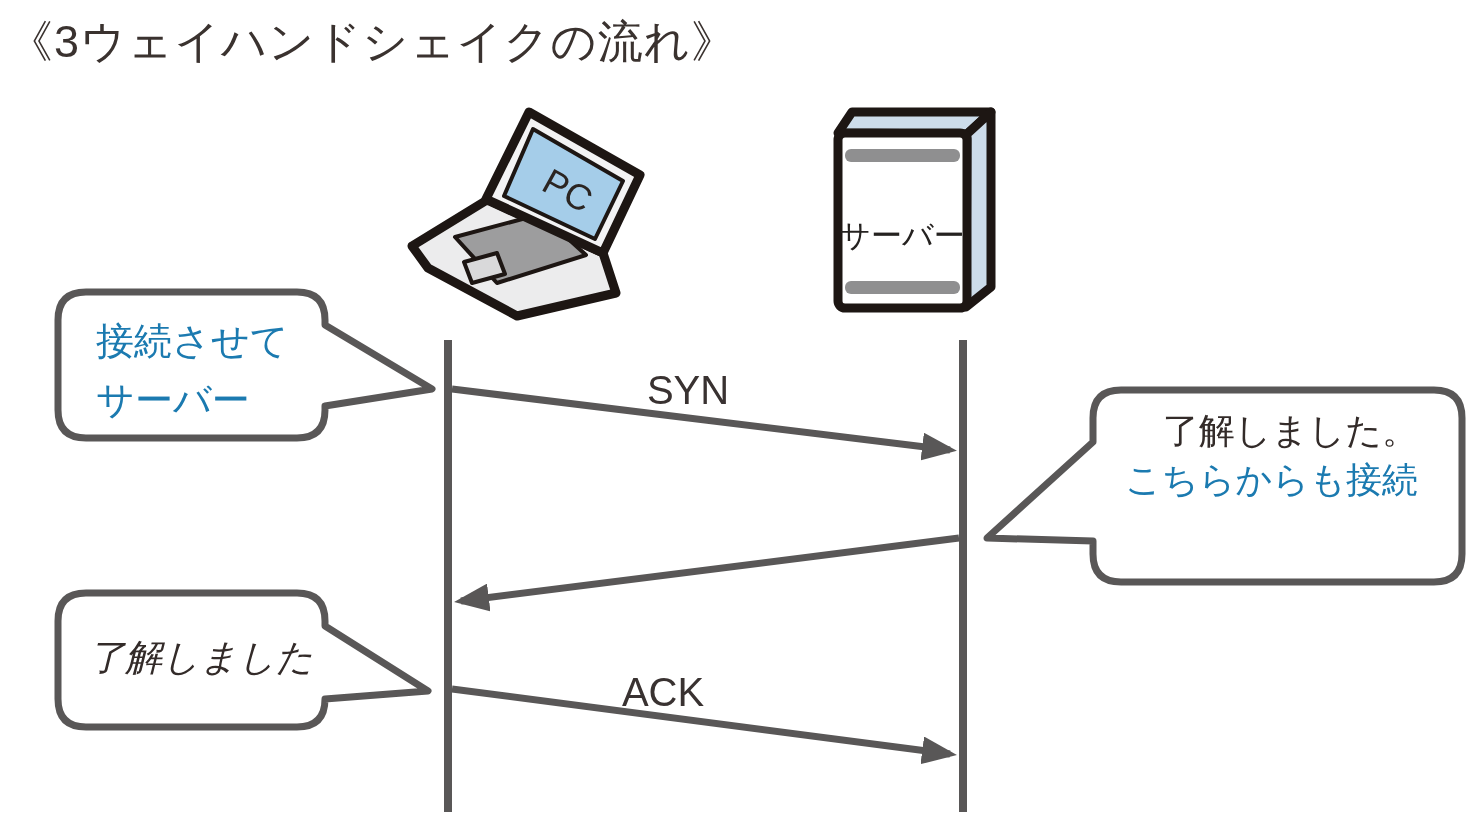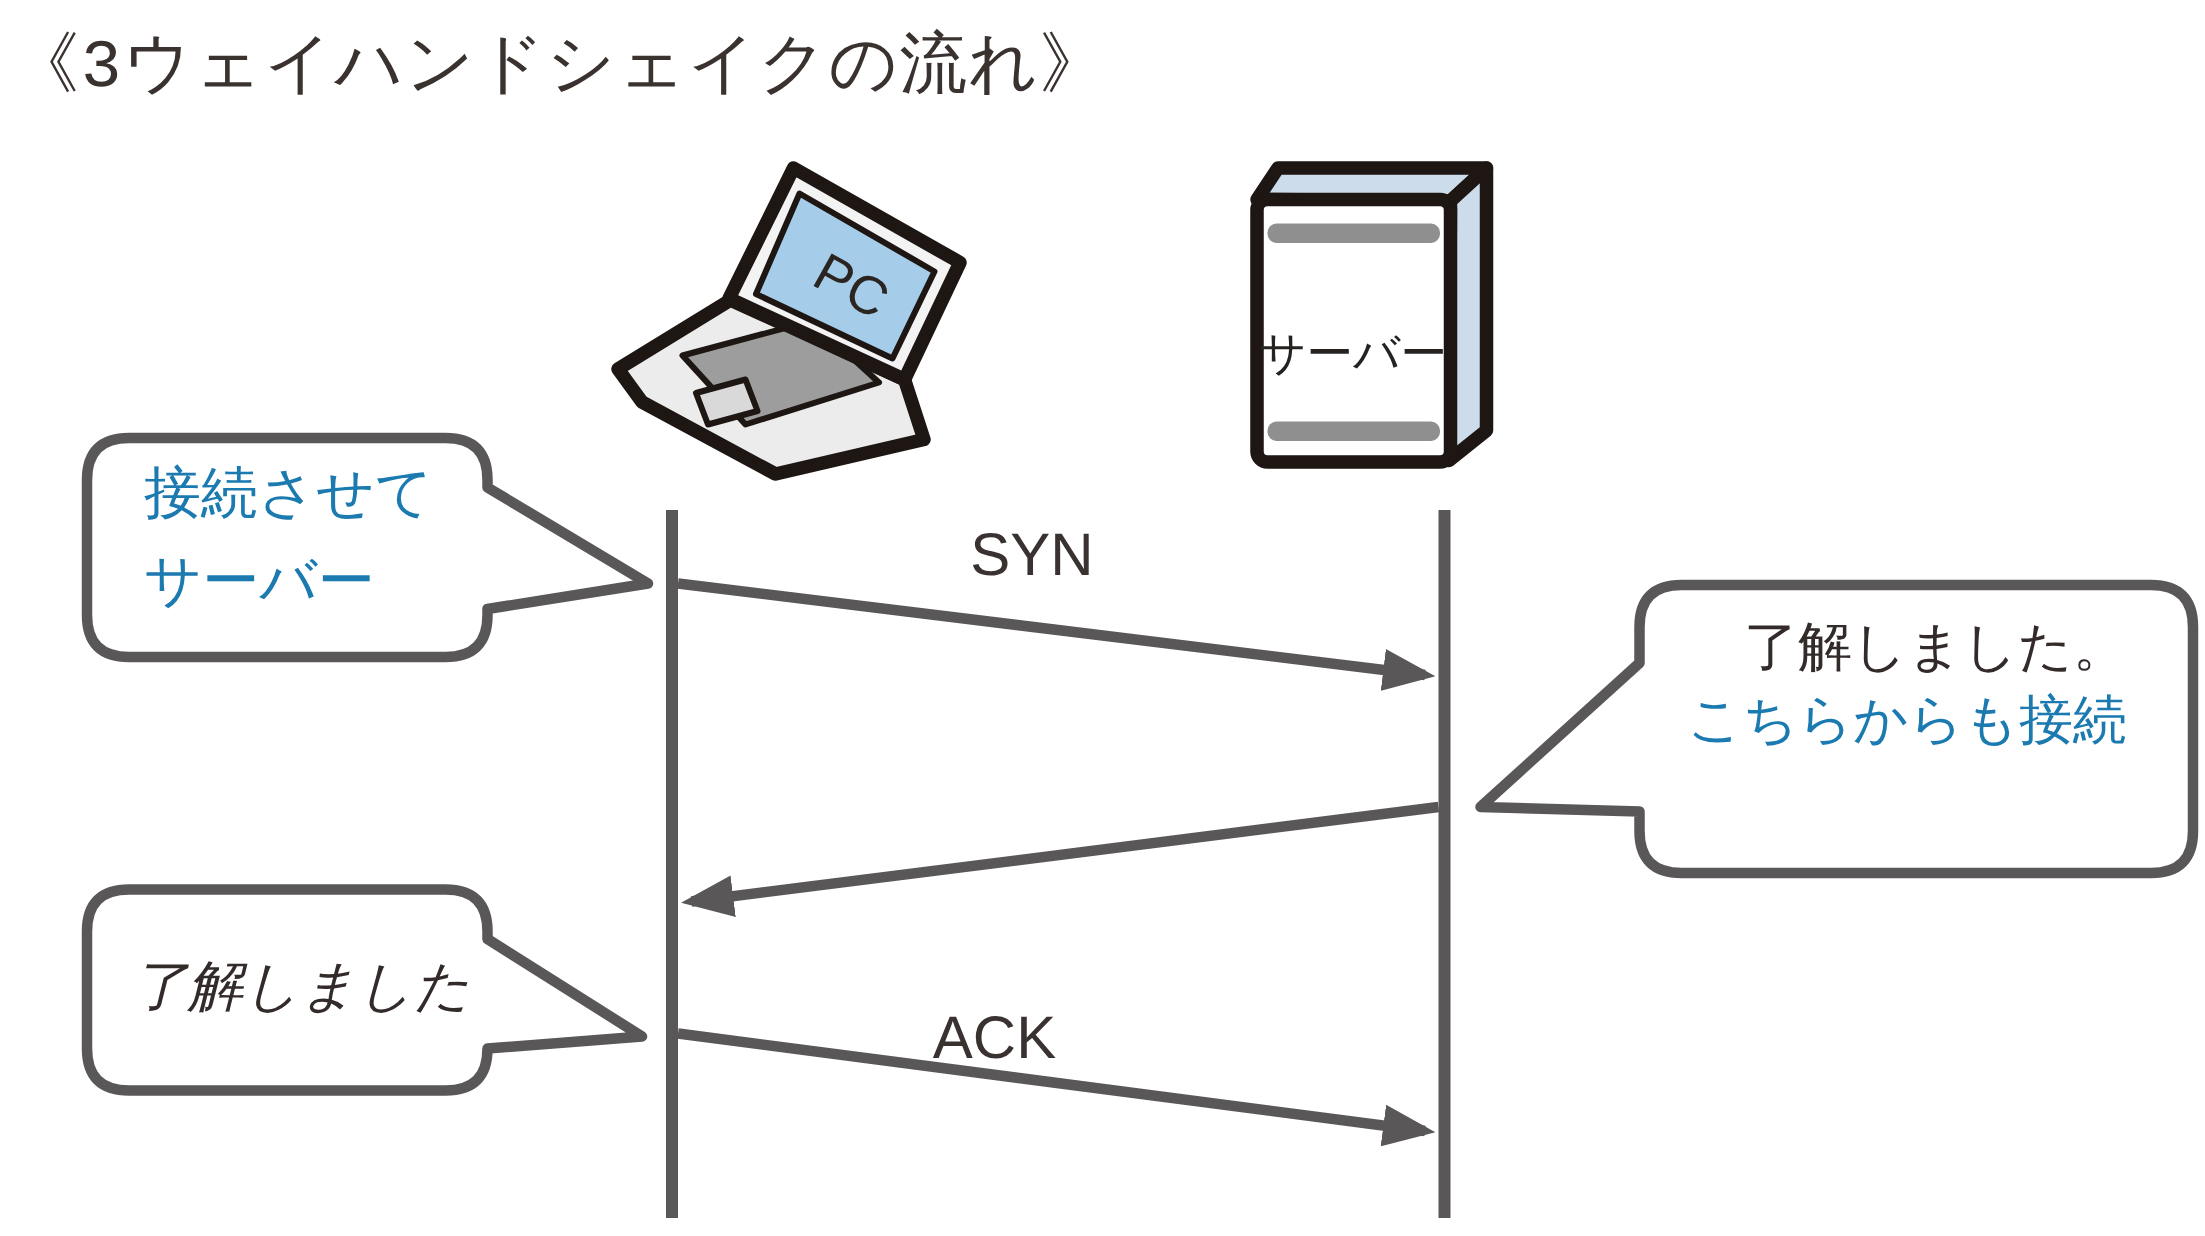--- a/index.html
+++ b/index.html
@@ -6,33 +6,33 @@
   .canvas{
     position:relative;
     width:1470px;height:824px;
     background:#ffffff;
     overflow:hidden;
     font-family:"Liberation Sans","DejaVu Sans",sans-serif;
   }
   .title{
     position:absolute;left:8px;top:12px;
     font-size:45px;font-weight:500;letter-spacing:1px;
-    color:#3a322f;white-space:nowrap;font-family:Liberation Mono, monospace;
+    color:#3a322f;white-space:nowrap;
   }
   .art{position:absolute;left:0;top:0;}
   .msg-label{
     position:absolute;transform:translateX(-50%);
     font-size:40px;color:#393231;white-space:nowrap;
   }
-  .msg-syn{left:688px;top:348px;}
+  .msg-syn{left:688px;top:368px;}
   .msg-synack{left:712px;top:508px;}
   .msg-ack{left:663px;top:670px;text-align:right;}
   .bubble-text{position:absolute;white-space:nowrap;}
   .bubble-text div{margin:0;padding:0;}
-  .bt-1{left:96px;top:300px;font-size:38px;line-height:59px;}
+  .bt-1{left:96px;top:312px;font-size:38px;line-height:59px;}
   .bt-2{left:1125px;top:406px;font-size:36px;line-height:49px;text-align:right;}
   .bt-3{left:88px;top:634px;font-size:37px;line-height:48px;font-style:italic;}
   .blue{color:#1b7ab0;}
   .dark{color:#332b29;}
 </style>
 </head>
 <body>
 
 <div class="canvas">
 

